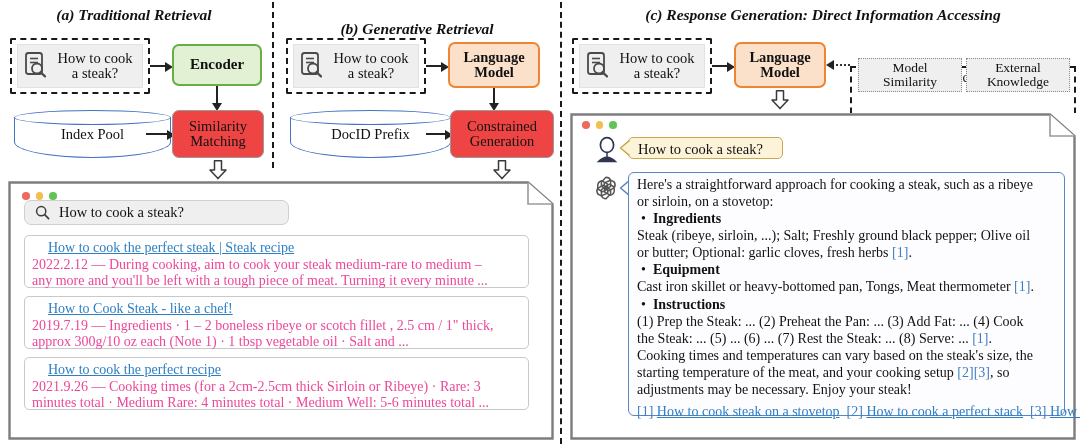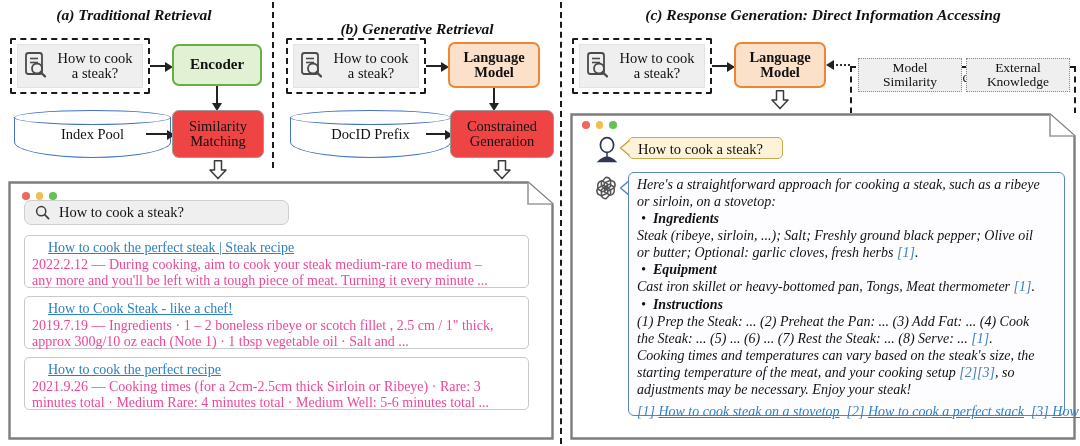--- a/index.html
+++ b/index.html
@@ -312,21 +312,21 @@
       <path d="M5.8,10.4 C6.4,8.4 8.2,7 10,6.8 L15.3,9.9 L15.3,15.2 L10.7,17.8 L5.8,15 Z"></path>
     </g>
   </svg>
 </div>
 <div class="tail" style="left:620px;top:180px;">
   <svg width="10" height="16" viewBox="0 0 10 16">
       <path d="M9.5,0.5 L0.5,8 L9.5,15.5" fill="#fdfdff" stroke="#5b86c4" stroke-width="1.6" stroke-linejoin="round"></path>
     </svg>
 </div>
 
-<div class="bubble bot" style="left:628px;top:172px;width:437px;height:244px;font-style:italic;">
+<div class="bubble bot" style="left:628px;top:172px;width:437px;height:244px;">
   <div>Here's a straightforward approach for cooking a steak, such as a ribeye</div>
   <div>or sirloin, on a stovetop:</div>
   <div style="padding-left:4px;">
     •&nbsp;&nbsp;<span class="bul">Ingredients</span>
   </div>
   <div>Steak (ribeye, sirloin, ...); Salt; Freshly ground black pepper; Olive oil</div>
   <div>
     <span>or butter; Optional: garlic cloves, fresh herbs </span><span class="cite">[1]</span><span>.</span>
   </div>
   <div style="padding-left:4px;">

